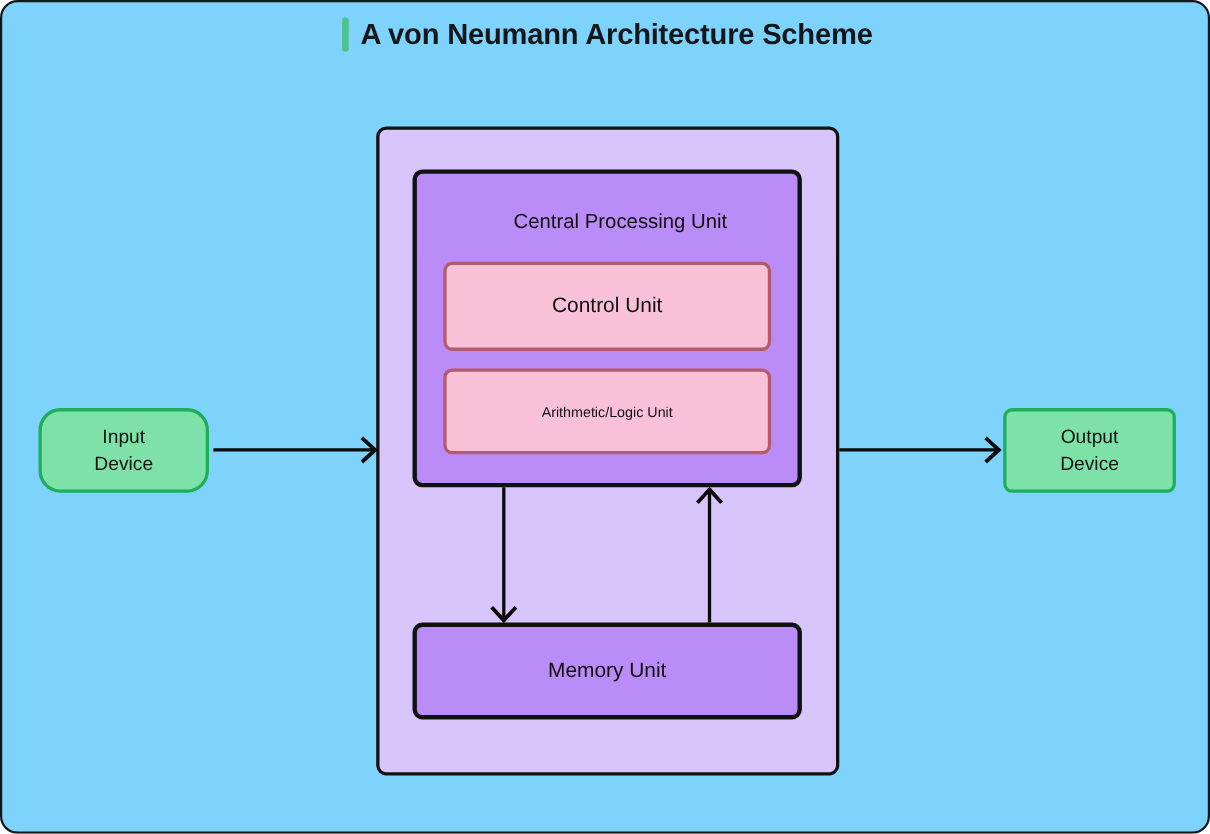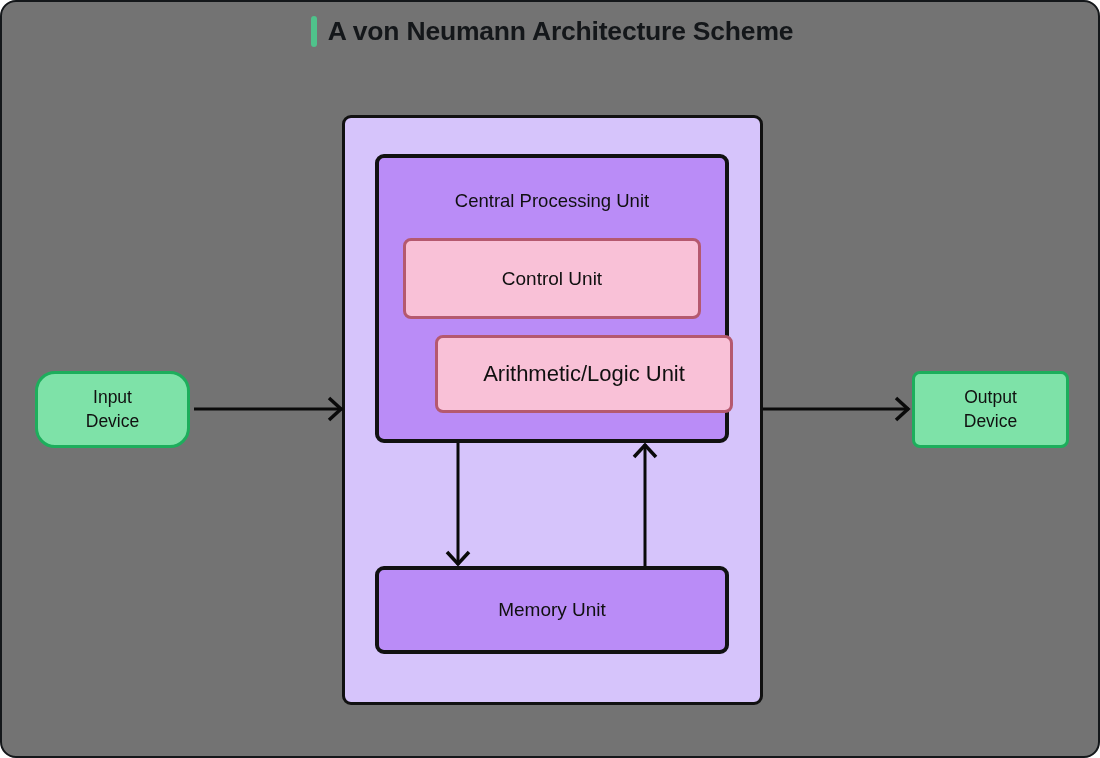--- a/index.html
+++ b/index.html
@@ -8,21 +8,21 @@
     background: #ffffff;
   }
   body {
     font-family: "Liberation Sans", sans-serif;
   }
   #page {
     position: relative;
     width: 1100px;
     height: 758px;
     box-sizing: border-box;
-    background: #737373;
+    background: #7dd3fc;
     border: 2px solid #14171A;
     border-radius: 16px;
     overflow: hidden;
   }
 
   
   #title-row {
     position: absolute;
     left: 0;
     top: 14px;
@@ -73,21 +73,21 @@
     top: 152px;
     width: 354px;
     height: 289px;
     background: #BA8CF7;
     border: 4px solid #111111;
     border-radius: 9px;
     display: block;
   }
   #cpu-label {
     position: absolute;
-    left: 0;
+    left: 12px;
     top: 32px;
     width: 100%;
     text-align: center;
     font-size: 18.5px;
     color: #101010;
   }
 
   #control-unit {
     left: 401px;
     top: 236px;
@@ -100,22 +100,21 @@
   }
 
   #alu-unit {
     left: 401px;
     top: 333px;
     width: 298px;
     height: 78px;
     background: #F9C1D7;
     border: 3px solid #B5596F;
     border-radius: 8px;
-    font-size: 22px;
-    margin-left: 32px;
+    font-size: 13px;
   }
 
   #memory-unit {
     left: 373px;
     top: 564px;
     width: 354px;
     height: 88px;
     background: #BA8CF7;
     border: 4px solid #111111;
     border-radius: 9px;

